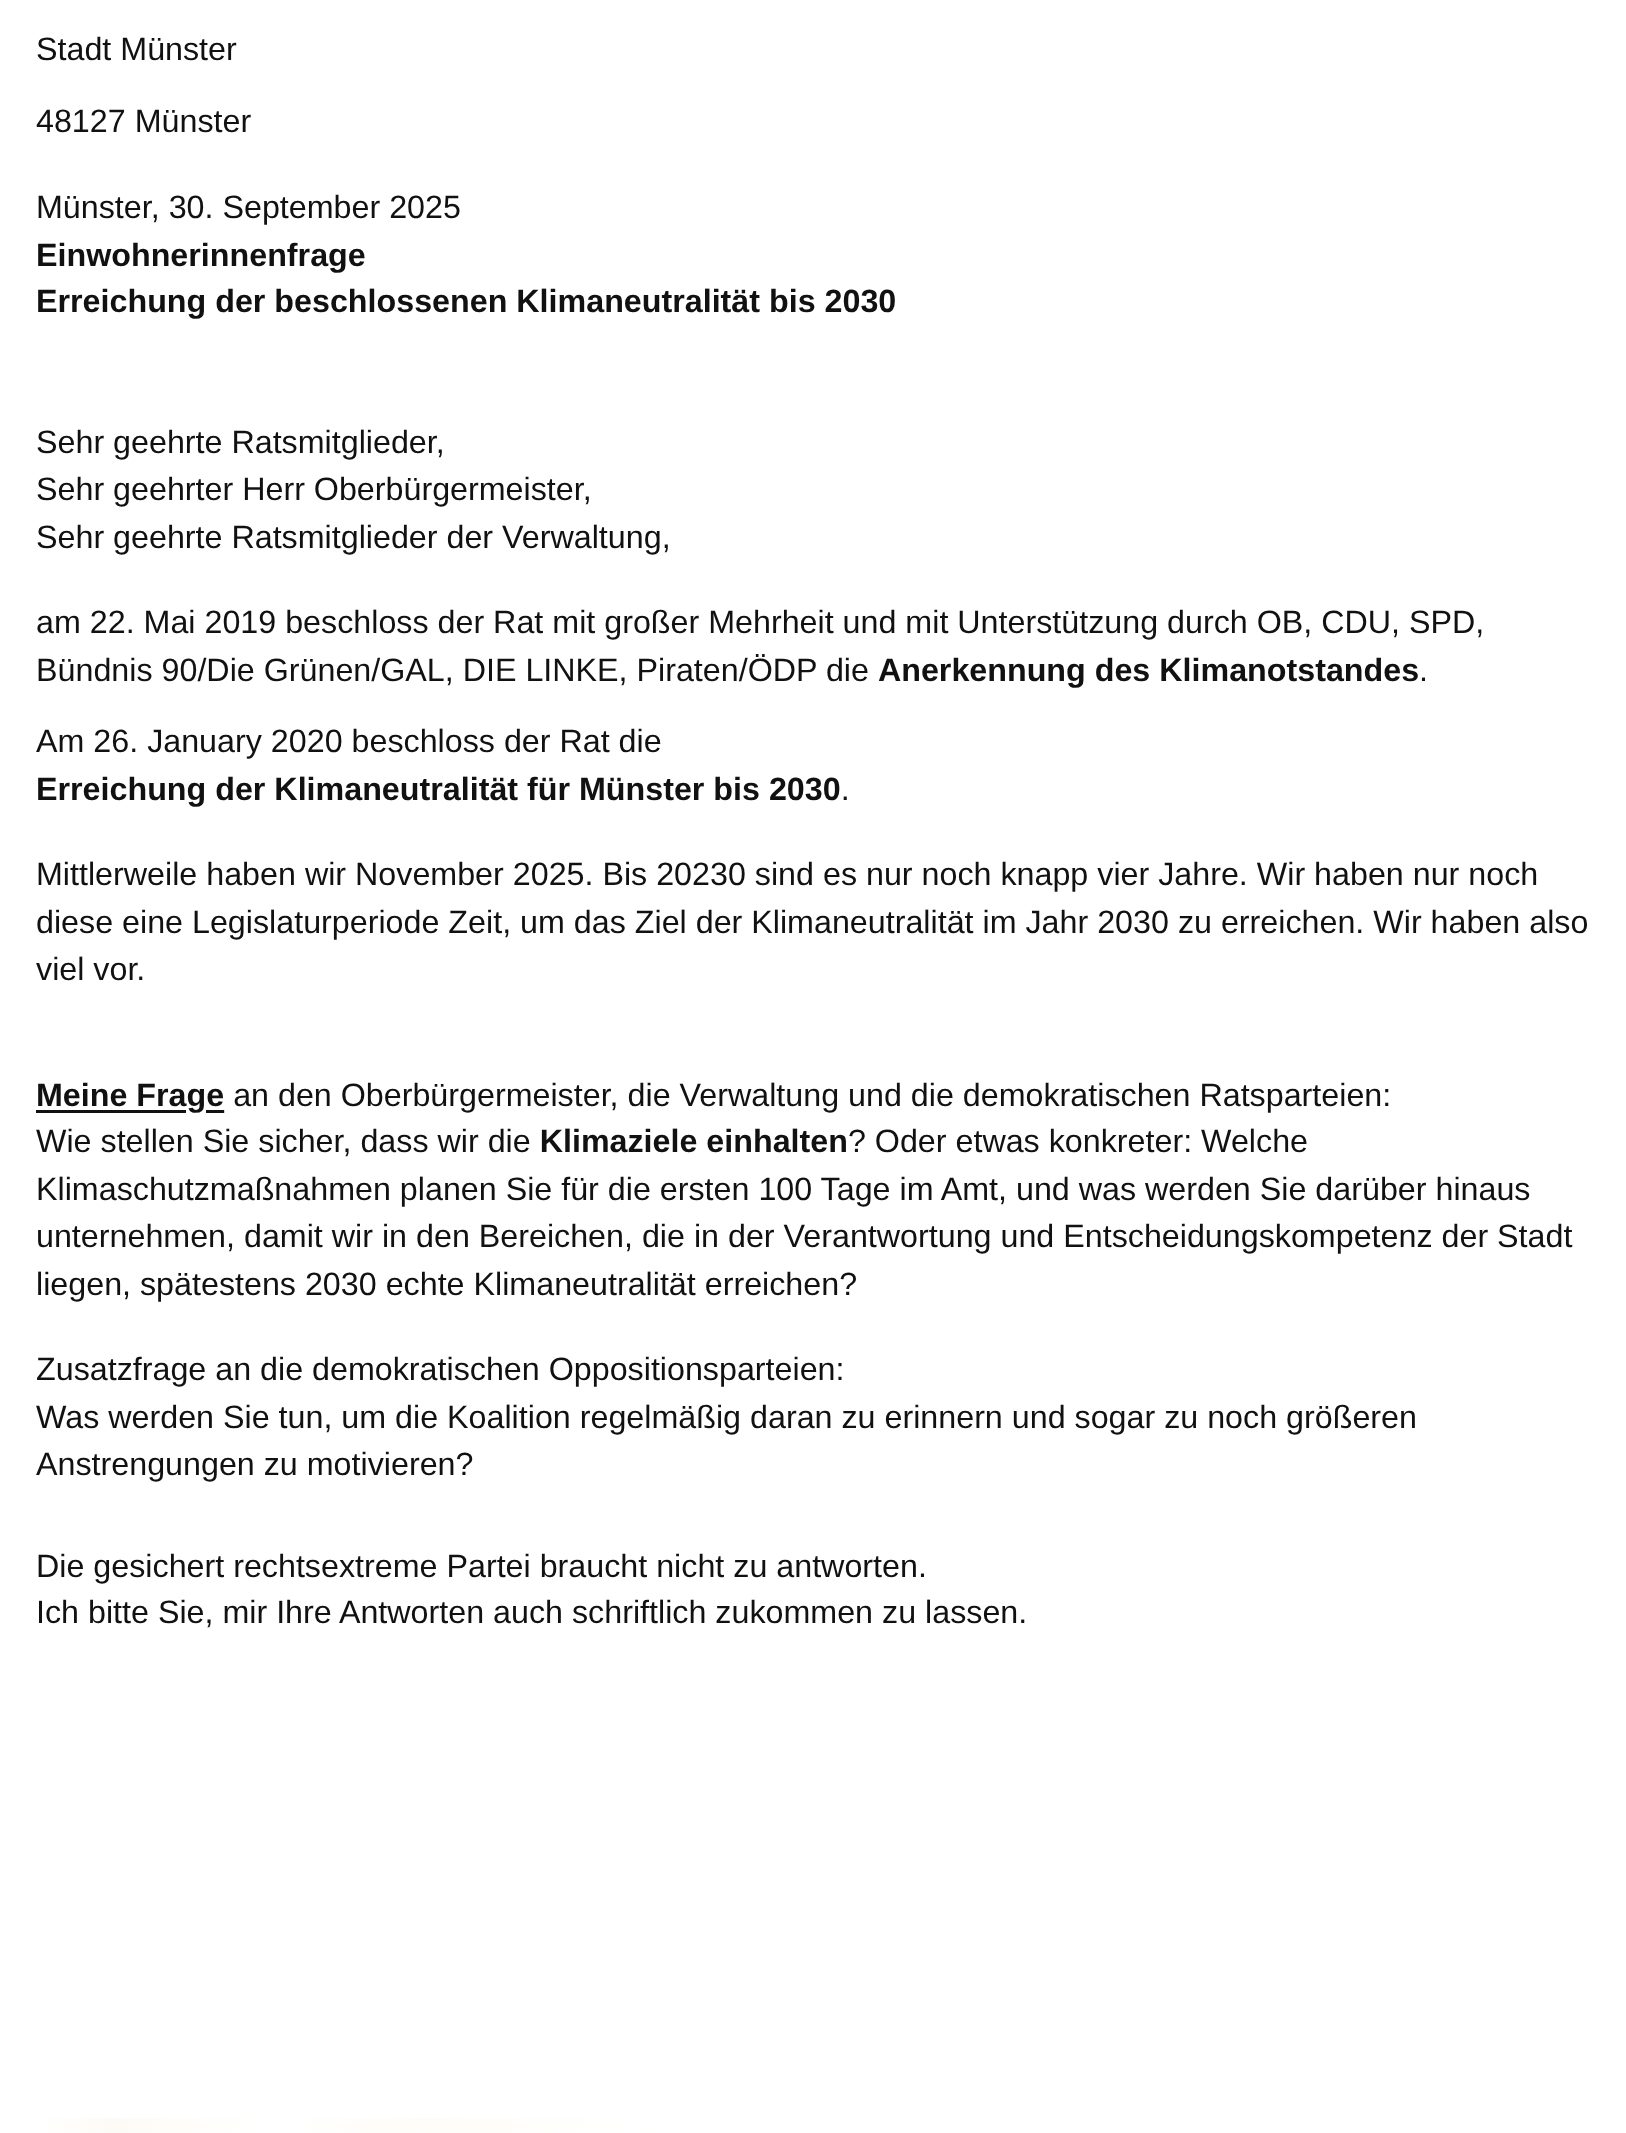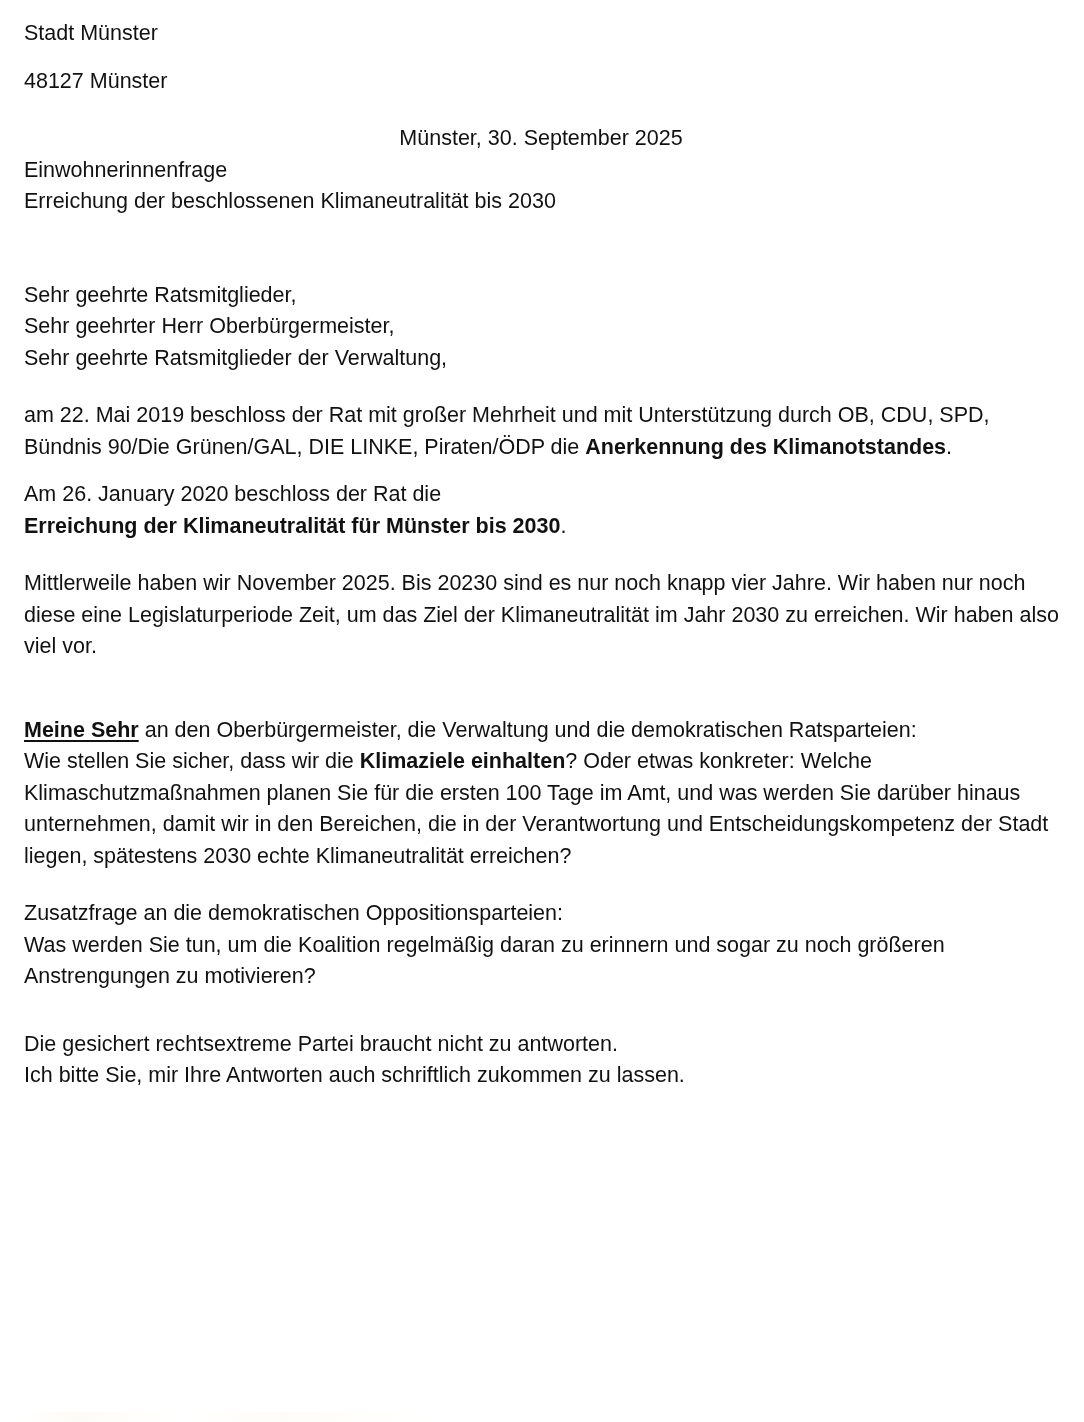--- a/index.html
+++ b/index.html
@@ -33,25 +33,25 @@
   .block {
     margin: 0;
   }
   .spacer-sm { height: 16px; }
   .spacer-md { height: 26px; }
   .spacer-lg { height: 36px; }
   .spacer-xl { height: 52px; }
   .spacer-xxl { height: 62px; }
 
   .date-line {
-    text-align: center;
+    text-align: left;
     padding-right: 12px;
   }
   .heading {
-    font-weight: normal;
+    font-weight: bold;
   }
   .para {
     max-width: 1054px;
   }
   .b { font-weight: bold; }
   .u-b {
     font-weight: bold;
     text-decoration: underline;
     text-underline-offset: 3px;
   }
@@ -114,21 +114,21 @@
       <div class="line"><span class="b">Erreichung der Klimaneutralität für Münster bis 2030</span><span>.</span></div>
     </div>
 
     <div class="spacer-md"></div>
 
     <p class="block para">Mittlerweile haben wir November 2025. Bis 20230 sind es nur noch knapp vier Jahre. Wir haben nur noch diese eine Legislaturperiode Zeit, um das Ziel der Klimaneutralität im Jahr 2030 zu erreichen. Wir haben also viel vor.</p>
 
     <div class="spacer-xl"></div>
 
     <div class="block para">
-      <p class="block para"><span class="u-b">Meine Sehr</span><span> an den Oberbürgermeister, die Verwaltung und die demokratischen Ratsparteien:</span></p>
+      <p class="block para"><span class="u-b">Meine Frage</span><span> an den Oberbürgermeister, die Verwaltung und die demokratischen Ratsparteien:</span></p>
       <p class="block para"><span>Wie stellen Sie sicher, dass wir die </span><span class="b">Klimaziele einhalten</span><span>? Oder etwas konkreter: Welche Klimaschutzmaßnahmen planen Sie für die ersten 100 Tage im Amt, und was werden Sie darüber hinaus unternehmen, damit wir in den Bereichen, die in der Verantwortung und Entscheidungskompetenz der Stadt liegen, spätestens 2030 echte Klimaneutralität erreichen?</span></p>
     </div>
 
     <div class="spacer-md"></div>
 
     <div class="block para">
       <div class="line">Zusatzfrage an die demokratischen Oppositionsparteien:</div>
       <p class="block para">Was werden Sie tun, um die Koalition regelmäßig daran zu erinnern und sogar zu noch größeren Anstrengungen zu motivieren?</p>
     </div>
 

